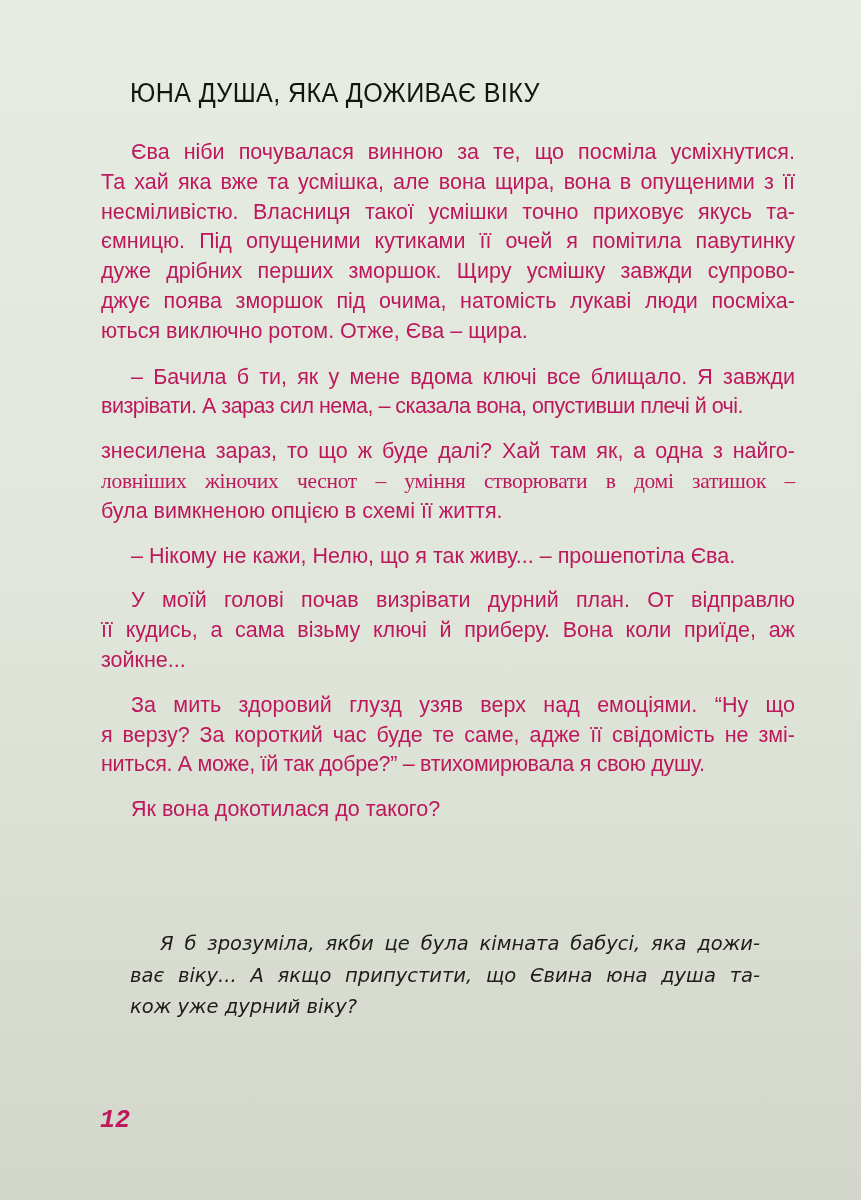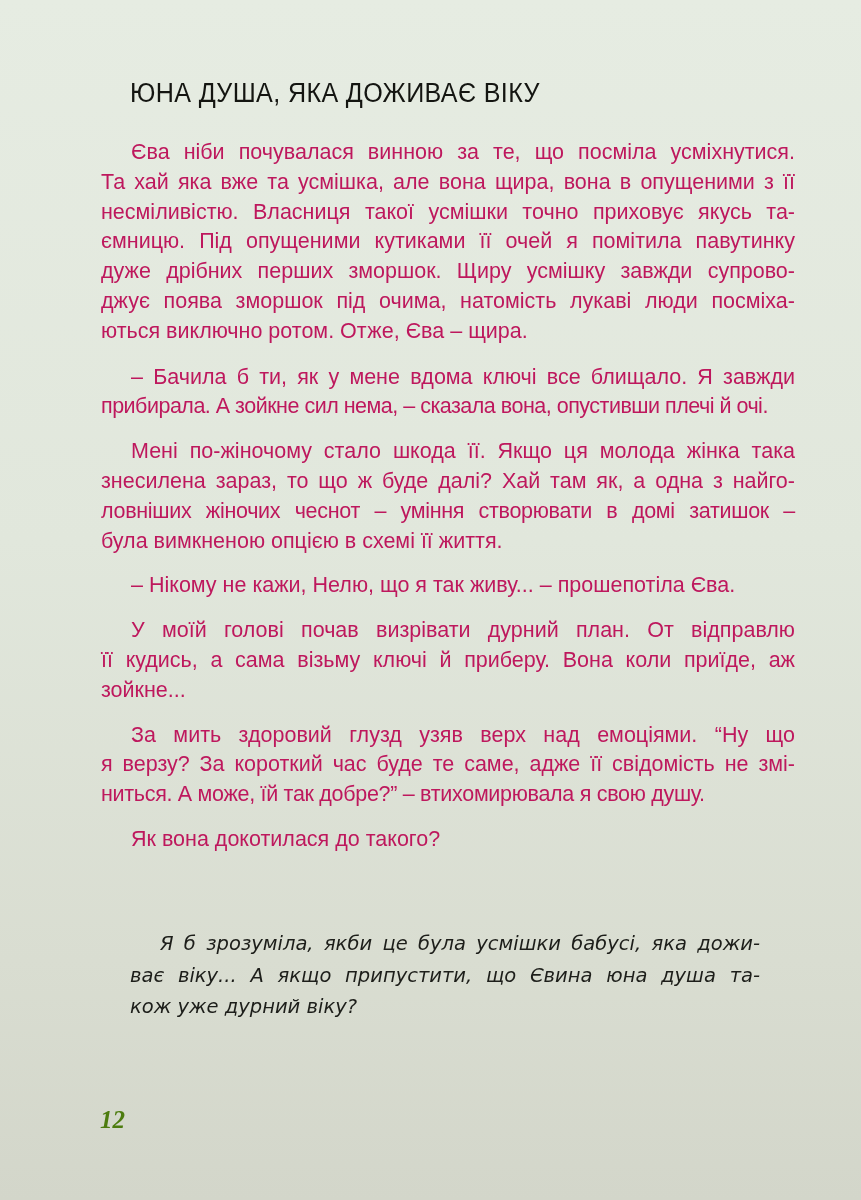--- a/index.html
+++ b/index.html
@@ -76,25 +76,25 @@
       font-style: italic;
       font-size: 19.5px;
       line-height: 31.5px;
       color: #1d1e1a;
     }
     .italic .line.first { padding-left: 30px; }
     .page-number {
       position: absolute;
       left: 100px;
       top: 1106px;
-      font-family: Liberation Serif, serif;
+      font-family: Liberation Mono, monospace;
       font-style: italic;
       font-weight: bold;
       font-size: 25px;
-      color: #4d7c0f;
+      color: #be185d;
     }
   </style>
 </head>
 <body>
 
 <div class="page">
   <div class="ghost"></div>
 
   <h1 class="title">ЮНА ДУША, ЯКА ДОЖИВАЄ ВІКУ</h1>
 
@@ -106,27 +106,26 @@
       <span class="line">несміливістю. Власниця такої усмішки точно приховує якусь та-</span>
       <span class="line">ємницю. Під опущеними кутиками її очей я помітила павутинку</span>
       <span class="line">дуже дрібних перших зморшок. Щиру усмішку завжди супрово-</span>
       <span class="line">джує поява зморшок під очима, натомість лукаві люди посміха-</span>
       <span class="line last">ються виключно ротом. Отже, Єва – щира.</span>
     </div>
 
 
     <div class="para-lines" style="margin-bottom:15px;">
       <span class="line first">– Бачила б ти, як у мене вдома ключі все блищало. Я завжди</span>
-      <span class="line last" style="letter-spacing:-0.5px;">прибирала. А зойкне сил нема, – сказала вона, опустивши плечі й очі.</span>
+      <span class="line last" style="letter-spacing:-0.5px;">визрівати. А зараз сил нема, – сказала вона, опустивши плечі й очі.</span>
     </div>
 
     <div class="para-lines" style="margin-bottom:15px;">
-      <span class="line first">Мені по-жіночому стало шкода її. Якщо ця молода жінка така</span>
       <span class="line">знесилена зараз, то що ж буде далі? Хай там як, а одна з найго-</span>
-      <span class="line" style="letter-spacing:-0.3px;">ловніших жіночих чеснот – уміння створювати в домі затишок –</span>
+      <span class="line" style="letter-spacing:-0.3px;font-family:Liberation Serif, serif;">ловніших жіночих чеснот – уміння створювати в домі затишок –</span>
       <span class="line last">була вимкненою опцією в схемі її життя.</span>
     </div>
 
     <div class="para-lines" style="margin-bottom:15px;">
       <span class="line first last">– Нікому не кажи, Нелю, що я так живу... – прошепотіла Єва.</span>
     </div>
 
     <div class="para-lines" style="margin-bottom:15px;">
       <span class="line first">У моїй голові почав визрівати дурний план. От відправлю</span>
       <span class="line">її кудись, а сама візьму ключі й приберу. Вона коли приїде, аж</span>
@@ -138,19 +137,19 @@
       <span class="line">я верзу? За короткий час буде те саме, адже її свідомість не змі-</span>
       <span class="line last" style="letter-spacing:-0.3px;">ниться. А може, їй так добре?” – втихомирювала я свою душу.</span>
     </div>
 
     <div class="para-lines">
       <span class="line first last">Як вона докотилася до такого?</span>
     </div>
   </div>
 
   <div class="italic">
-    <span class="line first">Я б зрозуміла, якби це була усмішки бабусі, яка дожи-</span>
+    <span class="line first">Я б зрозуміла, якби це була кімната бабусі, яка дожи-</span>
     <span class="line">ває віку... А якщо припустити, що Євина юна душа та-</span>
     <span class="line last">кож уже дурний віку?</span>
   </div>
 
   <div class="page-number">12</div>
 </div>
 
 </body></html>

